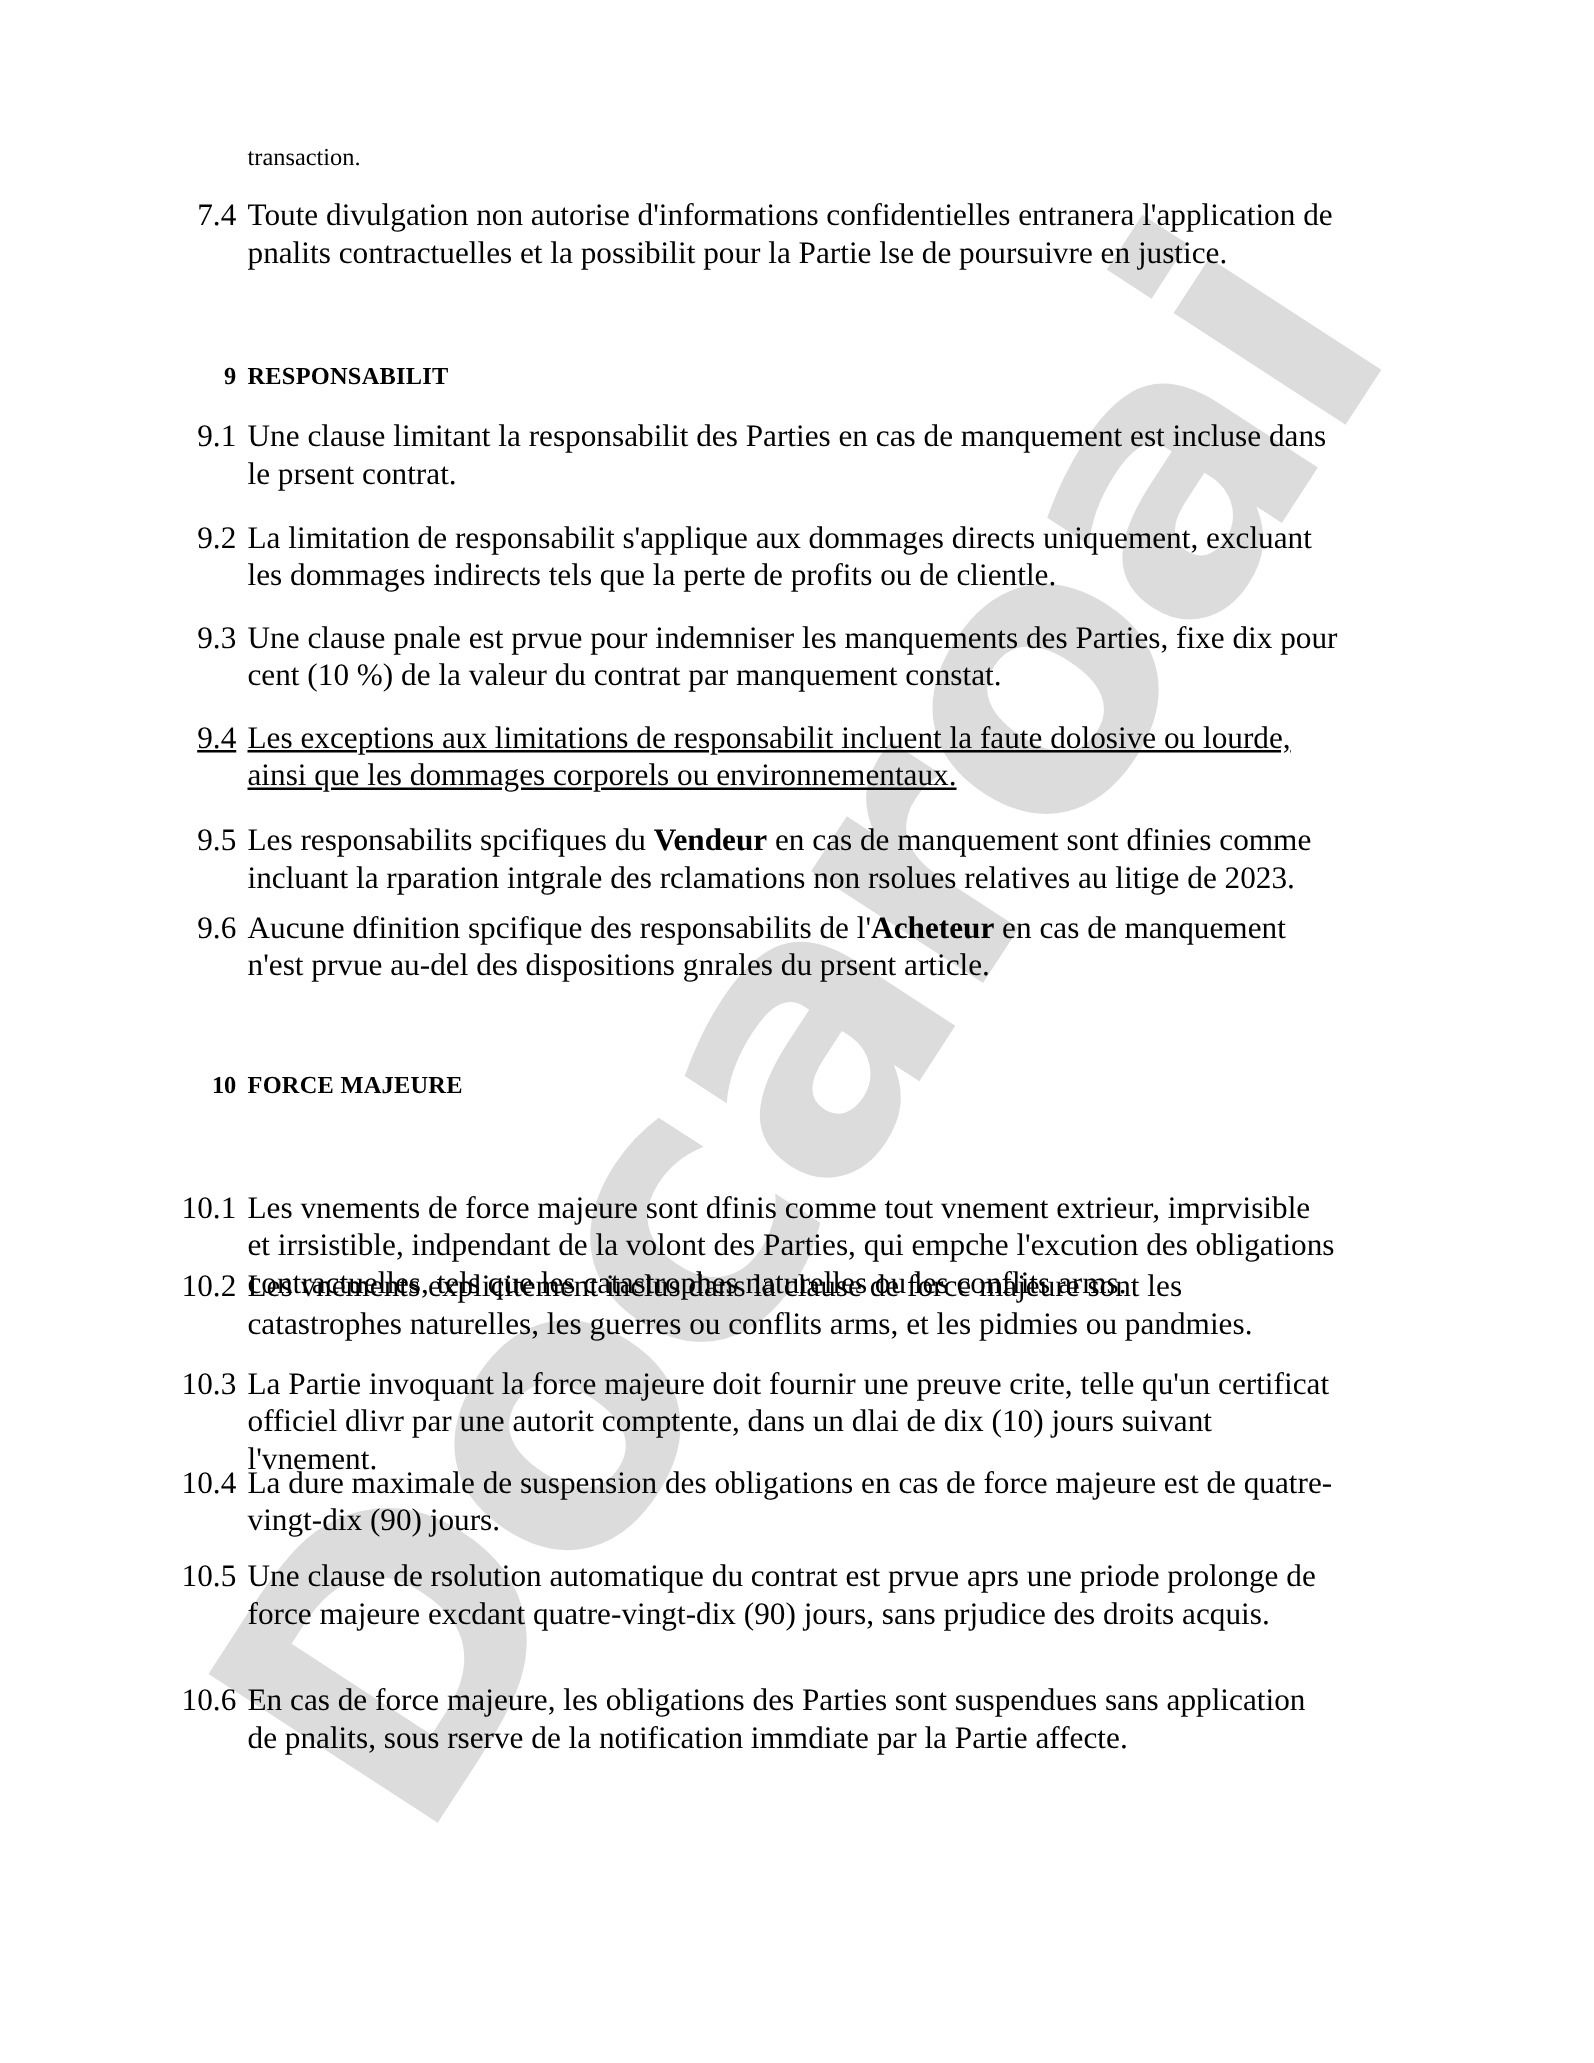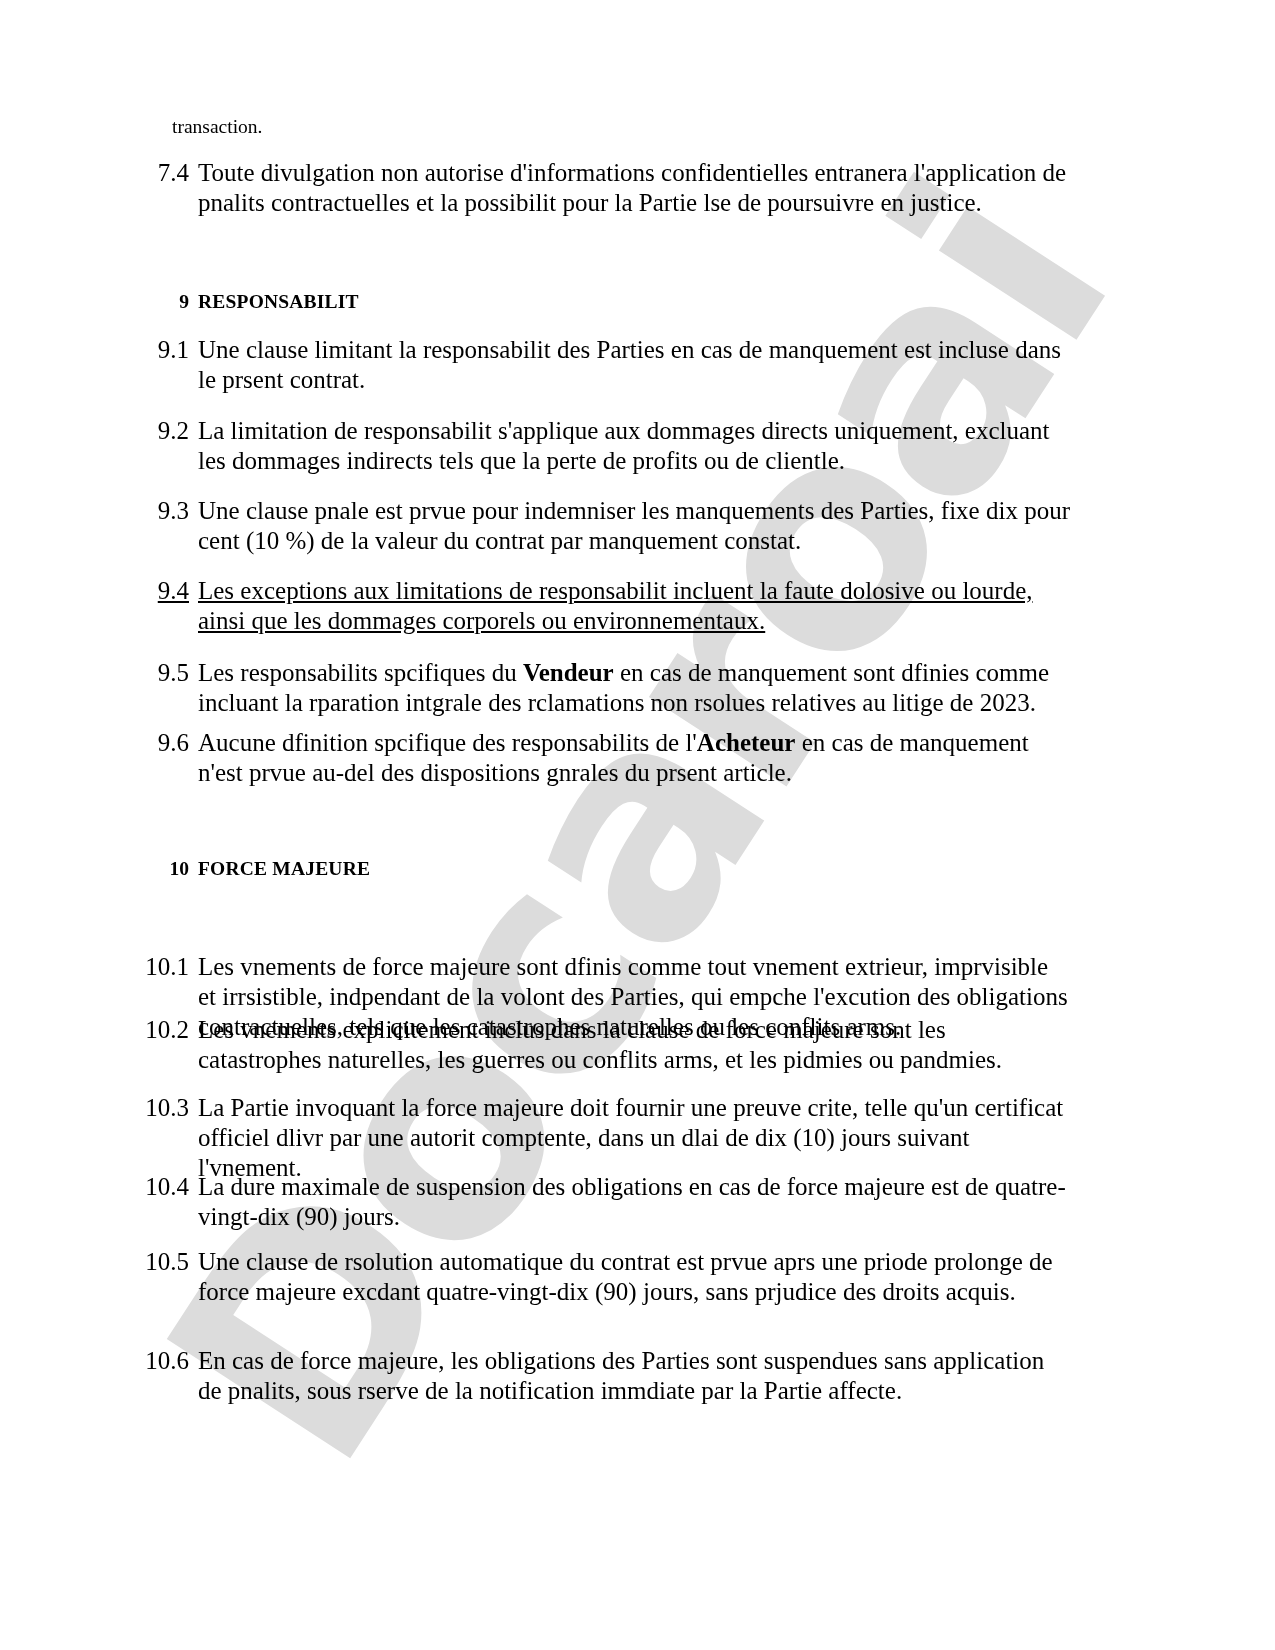--- a/index.html
+++ b/index.html
@@ -51,21 +51,21 @@
   }
 
   .doc-block {
     position: absolute;
     left: 137px;
     width: 935px;
   }
 
   
   .cont-line {
-    margin-left: 35px;
+    margin-left: 61px;
     font-size: 19.5px;
     line-height: 30px;
   }
 
   .clause {
     display: flex;
     align-items: flex-start;
     font-size: 25px;
     line-height: 30px;
   }

